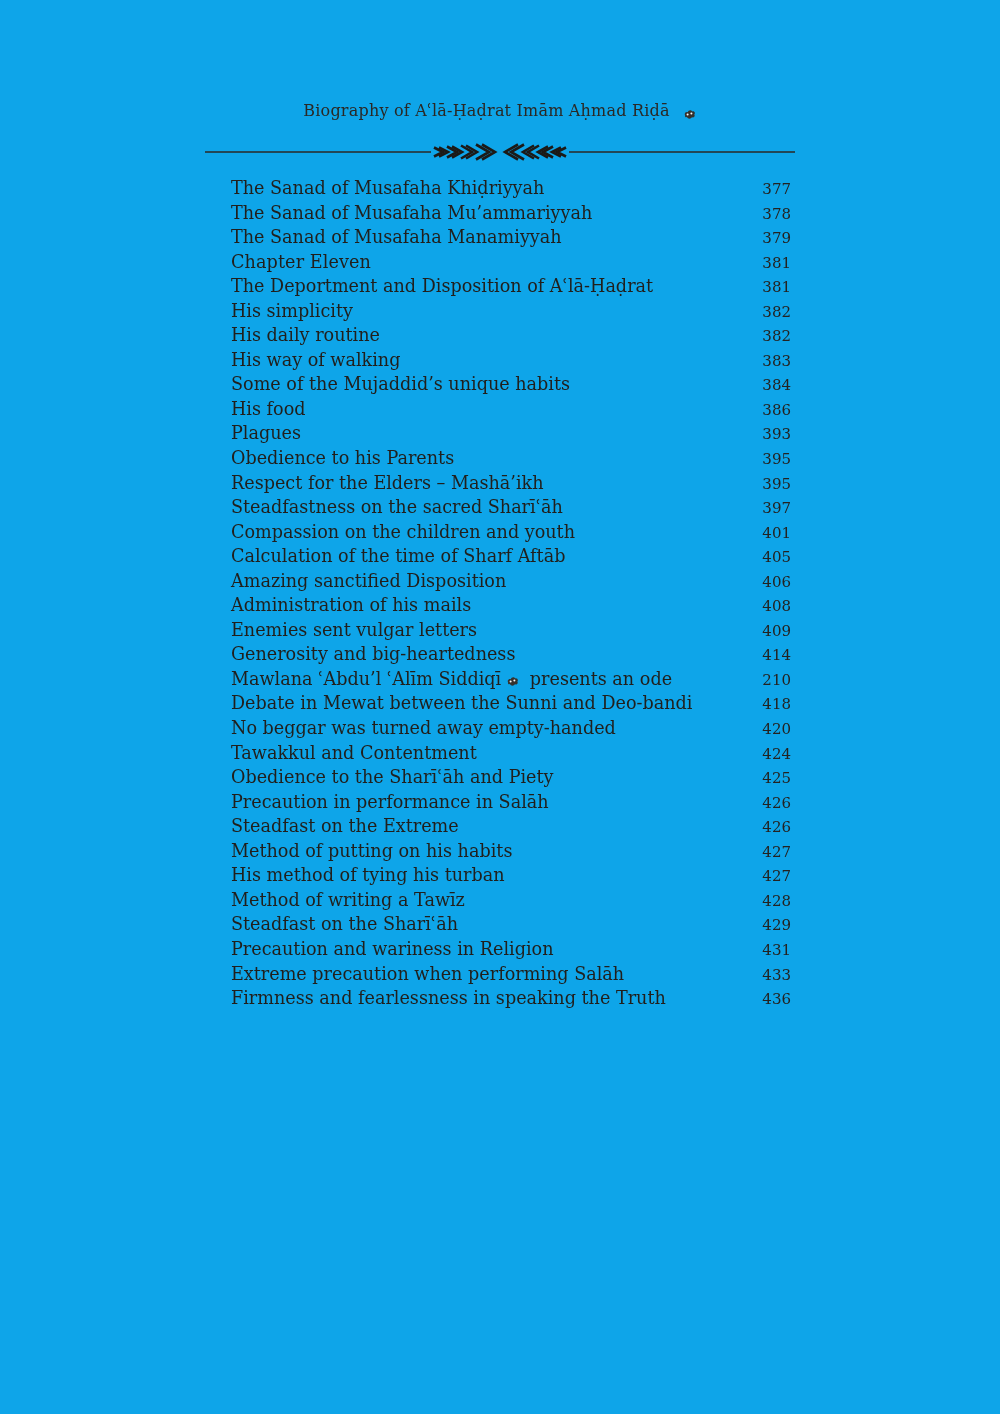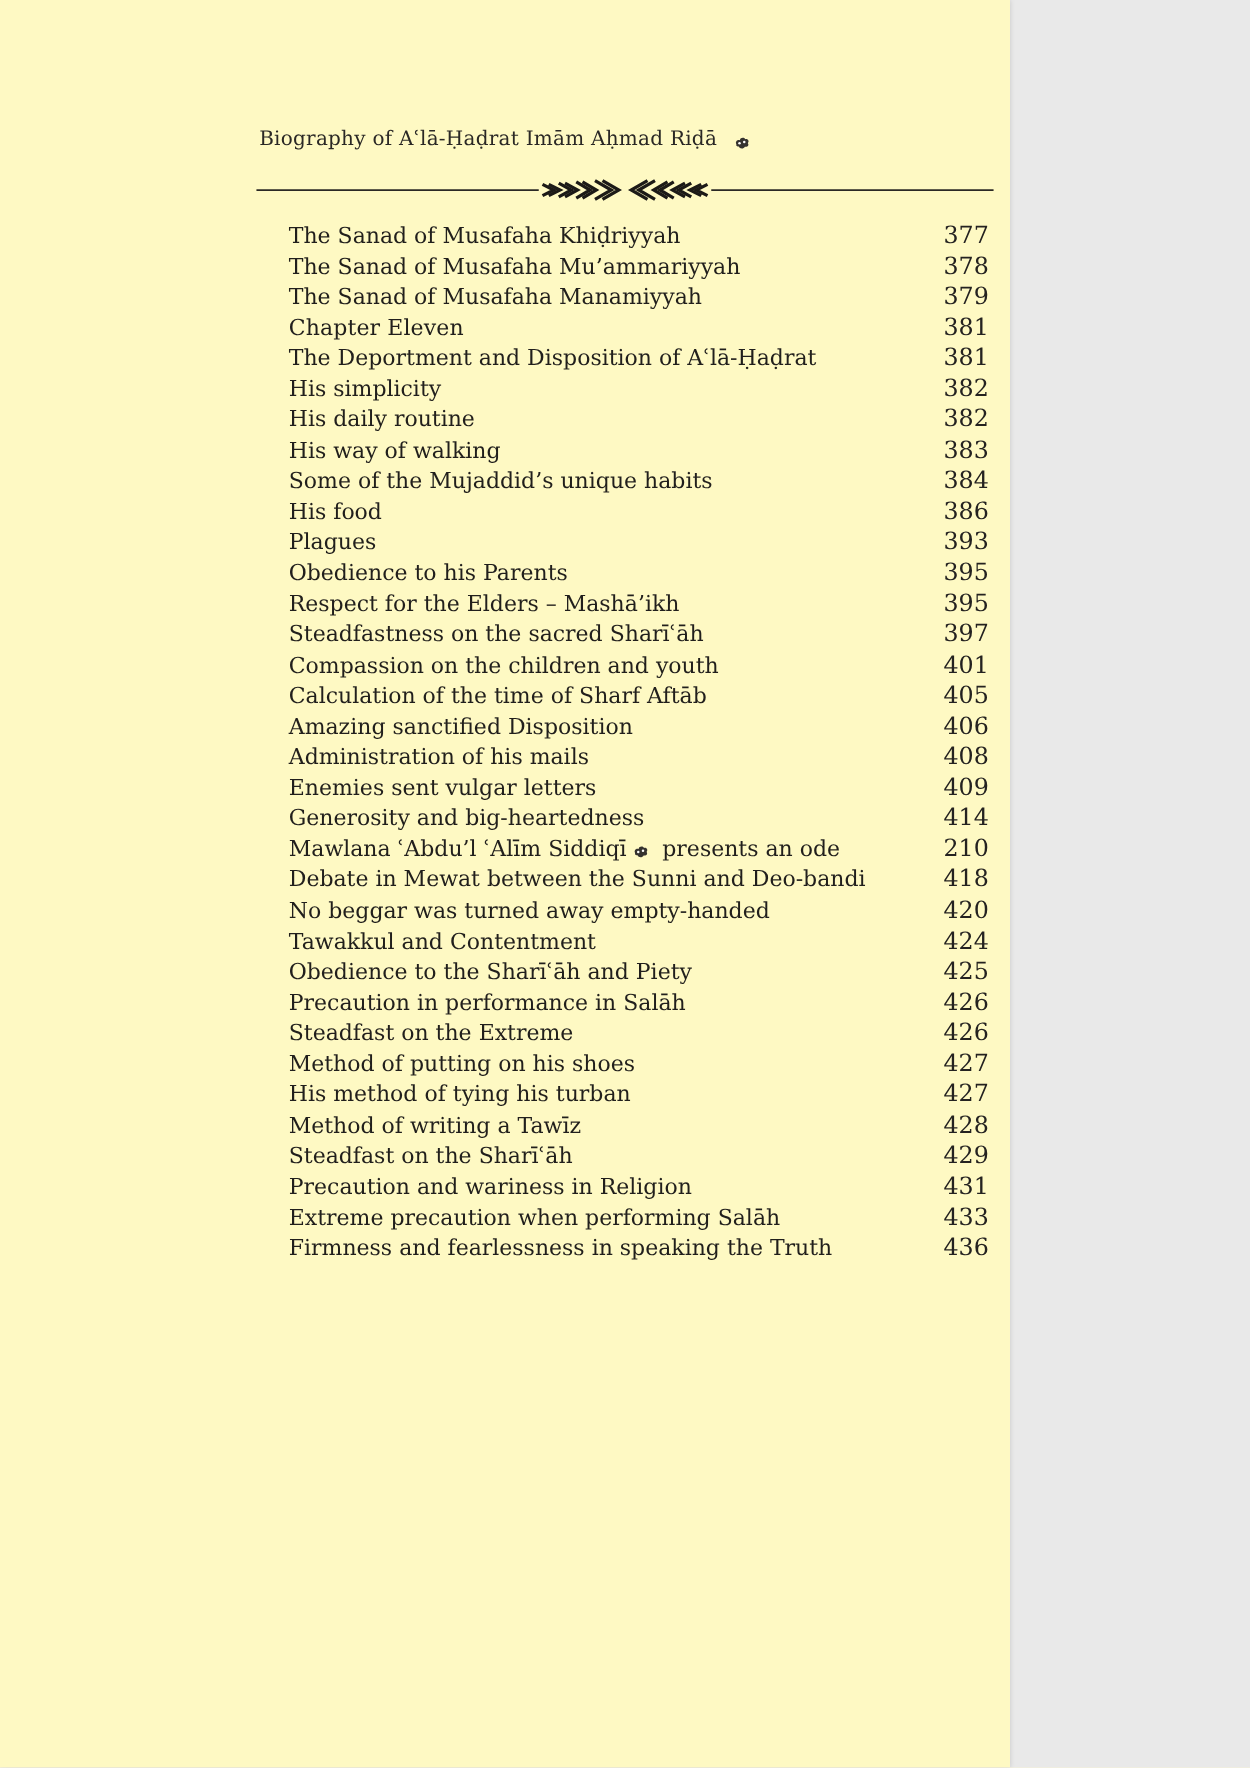--- a/index.html
+++ b/index.html
@@ -1,19 +1,19 @@
 <!DOCTYPE html>
 <html><head>
 <meta charset="utf-8">
 <style>
   html,body{margin:0;padding:0;background:#e9e9e9;}
   .page{
     position:relative;
-    width:808px;height:1414px;
-    background:#fef9c3;
+    width:1000px;height:1414px;
+    background:#0ea5e9;
     font-family:"DejaVu Serif","Liberation Serif",serif;
     color:#211f1c;
     overflow:hidden;
     box-shadow:0 0 4px rgba(0,0,0,.15);
   }
   .running-header{
     position:absolute;top:101px;left:0;width:100%;
     text-align:center;font-size:16px;letter-spacing:.2px;color:#2a2825;
     white-space:nowrap;
   }
@@ -21,21 +21,21 @@
   .divider{position:absolute;top:141px;left:205px;width:590px;height:22px;}
   .toc{position:absolute;top:176px;left:191px;width:600px;}
   .toc-row{
     display:flex;align-items:baseline;
     height:24.55px;line-height:24.55px;
     font-size:17.6px;white-space:nowrap;
   }
   .toc-label{width:544px;overflow:visible;margin-left:40px;}
   .toc-label.bold{font-weight:normal;letter-spacing:.1px;}
   .toc-label .seal{margin:0 4px;vertical-align:-2px;}
-  .toc-page{font-size:19px;color:#242220;}
+  .toc-page{font-size:15px;color:#242220;}
 </style>
 </head>
 <body>
 
 <div class="page">
 
   <div class="running-header">
     <span>Biography of Aʿlā-Ḥaḍrat Imām Aḥmad Riḍā</span><span class="seal" id="header-seal-slot"><svg width="15" height="13" viewBox="0 0 15 13" xmlns="http://www.w3.org/2000/svg" class="seal">
     <path fill="#35322e" d="M3.1,8.4 C1.9,6.4 3.9,4.2 5.9,5.2 C6.2,3.1 9.2,2.6 10.2,4.4 C12.3,3.8 13.7,6.0 12.3,7.5 C13.5,9.1 11.8,11.0 9.9,10.3 C8.9,12.3 5.7,12.1 5.0,10.1 C3.7,10.6 2.6,9.6 3.1,8.4 Z"></path>
     <circle cx="5.6" cy="7.6" r="1.0" fill="#fcfcfb"></circle>
@@ -177,21 +177,21 @@
       </div>
       <div class="toc-row">
         <span class="toc-label">Precaution in performance in Salāh</span>
         <span class="toc-page">426</span>
       </div>
       <div class="toc-row">
         <span class="toc-label">Steadfast on the Extreme</span>
         <span class="toc-page">426</span>
       </div>
       <div class="toc-row">
-        <span class="toc-label">Method of putting on his shoes</span>
+        <span class="toc-label">Method of putting on his habits</span>
         <span class="toc-page">427</span>
       </div>
       <div class="toc-row">
         <span class="toc-label">His method of tying his turban</span>
         <span class="toc-page">427</span>
       </div>
       <div class="toc-row">
         <span class="toc-label">Method of writing a Tawīz</span>
         <span class="toc-page">428</span>
       </div>

